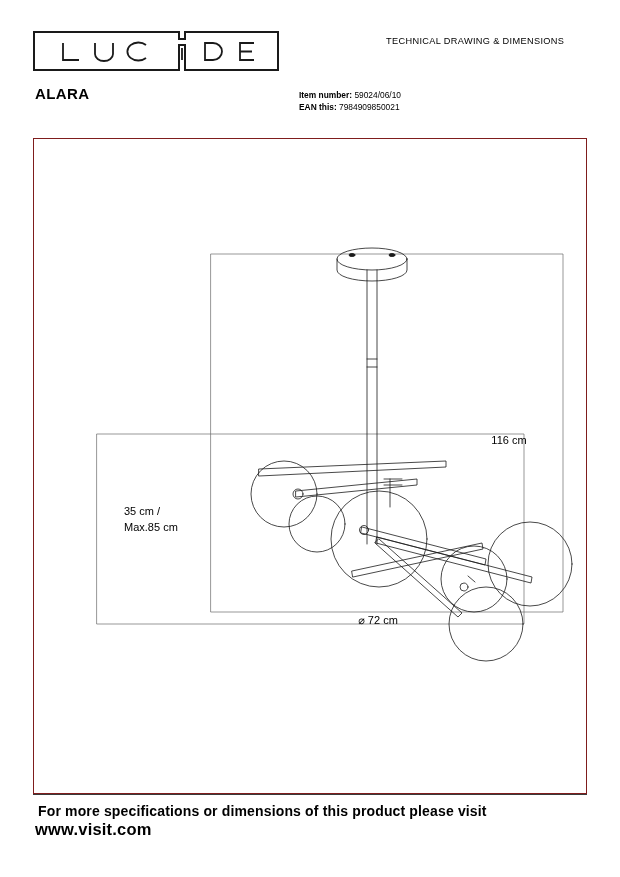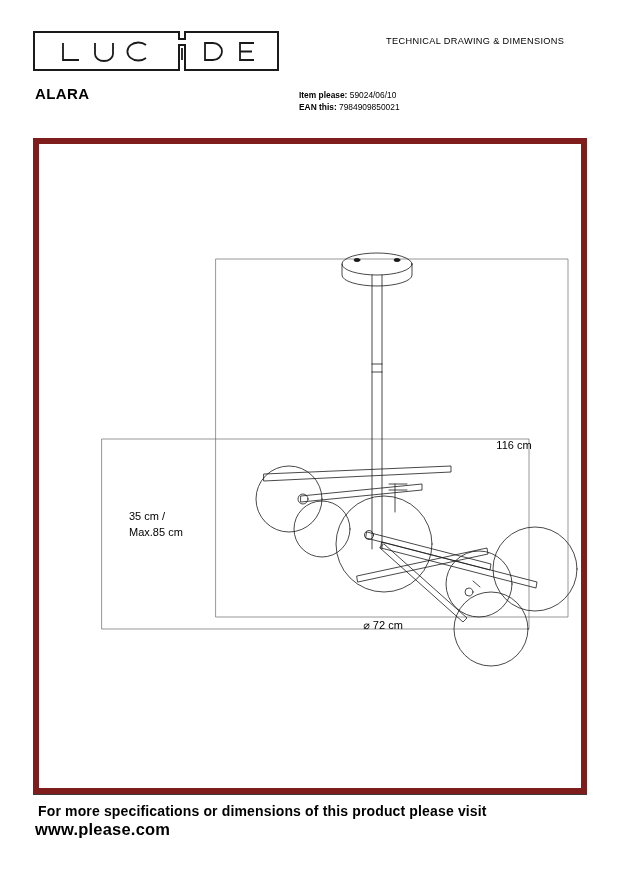--- a/index.html
+++ b/index.html
@@ -57,21 +57,21 @@
   }
   #item-meta .meta-row { white-space: nowrap; }
   #item-meta .meta-label { font-weight: bold; }
   #item-meta .meta-value { font-weight: normal; }
 
   
   #drawing-frame {
     position: absolute;
     left: 33px; top: 138px;
     width: 554px; height: 656px;
-    border: 6px solid #7f1d1d;
+    border: 1px solid #7f1d1d;
     box-sizing: border-box;
     background: #ffffff;
     overflow: hidden;
   }
   #drawing-frame svg { display: block; }
 
   
   #footer-rule {
     position: absolute;
     left: 33px; top: 794px;
@@ -125,21 +125,21 @@
     </svg>
   </div>
 
   <div id="header-title">TECHNICAL DRAWING &amp; DIMENSIONS</div>
 </div>
 
 <div id="product-name">ALARA</div>
 
 <div id="item-meta">
   <div class="meta-row">
-    <span class="meta-label">Item please:</span><span>&nbsp;</span><span class="meta-value">59024/06/10</span>
+    <span class="meta-label">Item number:</span><span>&nbsp;</span><span class="meta-value">59024/06/10</span>
   </div>
   <div class="meta-row">
     <span class="meta-label">EAN this:</span><span>&nbsp;</span><span class="meta-value">7984909850021</span>
   </div>
 </div>
 
 <div id="drawing-frame">
   <svg width="552" height="654" viewBox="0 0 552 654">
 
     <g stroke="#1a1a1a" fill="none" stroke-width="0.8" stroke-linejoin="round" stroke-linecap="round">
@@ -202,13 +202,13 @@
     <text class="dim-text" x="90" y="376">35 cm /</text>
     <text class="dim-text" x="90" y="392">Max.85 cm</text>
 
     <text class="dim-text" x="344" y="485" text-anchor="middle">⌀ 72 cm</text>
 
   </svg>
 </div>
 
 <div id="footer-rule"></div>
 <div id="footer-line1">For more specifications or dimensions of this product please visit</div>
-<div id="footer-line2">www.please.com</div>
+<div id="footer-line2">www.visit.com</div>
 
 </body></html>

